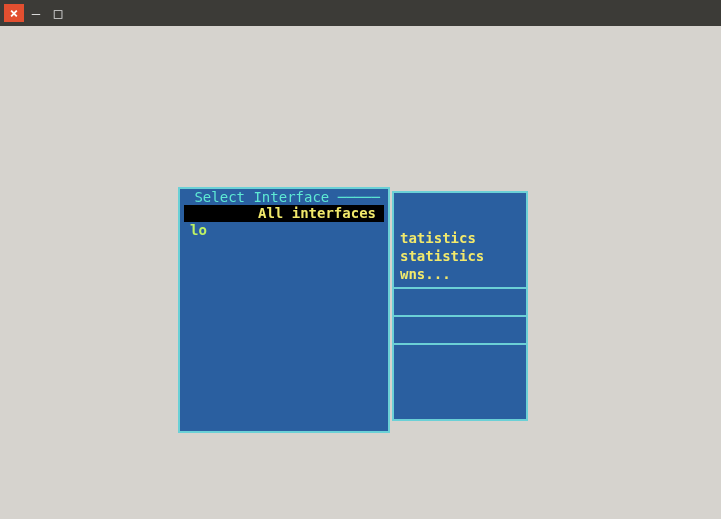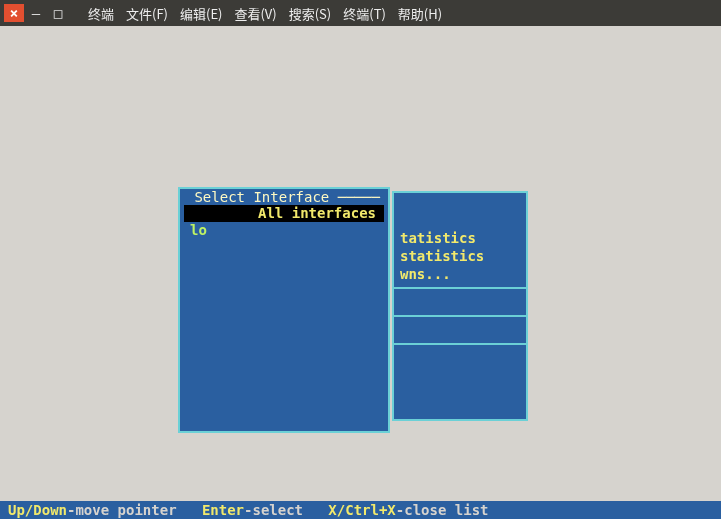--- a/index.html
+++ b/index.html
@@ -92,21 +92,21 @@
 
   
   .dialog {
     position: absolute;
     left: 178px; top: 143px;
     width: 212px; height: 246px;
     background: #2a5fa0;
     border: 2px solid #6bd0d6;
   }
   .dialog-title {
-    color: #fef9c3;
+    color: #5eead4;
     padding: 0 6px;
     height: 16px; line-height: 16px;
     white-space: pre;
     font-weight: normal;
   }
   .dialog-list { padding: 0 2px; }
   .dialog-item {
     color: #bef264;
     font-weight: bold;
     padding: 0 8px;
@@ -125,29 +125,20 @@
 <div class="titlebar">
   <div class="win-btn close-btn">
       <span>×</span>
     </div>
   <div class="win-btn min-btn">
       <span>—</span>
     </div>
   <div class="win-btn max-btn">
       <span>□</span>
     </div>
-  <div class="menubar">
-    <span class="menu-item">终端</span>
-    <span class="menu-item">文件(F)</span>
-    <span class="menu-item">编辑(E)</span>
-    <span class="menu-item">查看(V)</span>
-    <span class="menu-item">搜索(S)</span>
-    <span class="menu-item">终端(T)</span>
-    <span class="menu-item">帮助(H)</span>
-  </div>
 </div>
 
 <div class="term">
 
   <div class="term-body">
 
     <div class="bg-menu">
       <div class="line">tatistics</div>
       <div class="line">statistics</div>
       <div class="line">wns...</div>
@@ -161,14 +152,13 @@
     <div class="dialog">
       <div class="dialog-title"> Select Interface ─────</div>
       <div class="dialog-list">
         <div class="dialog-item selected">All interfaces</div>
         <div class="dialog-item">lo</div>
       </div>
     </div>
 
   </div>
 
-  <div class="term-footer"><span>Up/Down</span><span class="lbl">-move pointer</span>   <span>Enter</span><span class="lbl">-select</span>   <span>X/Ctrl+X</span><span class="lbl">-close list</span></div>
 </div>
 
 </body></html>

